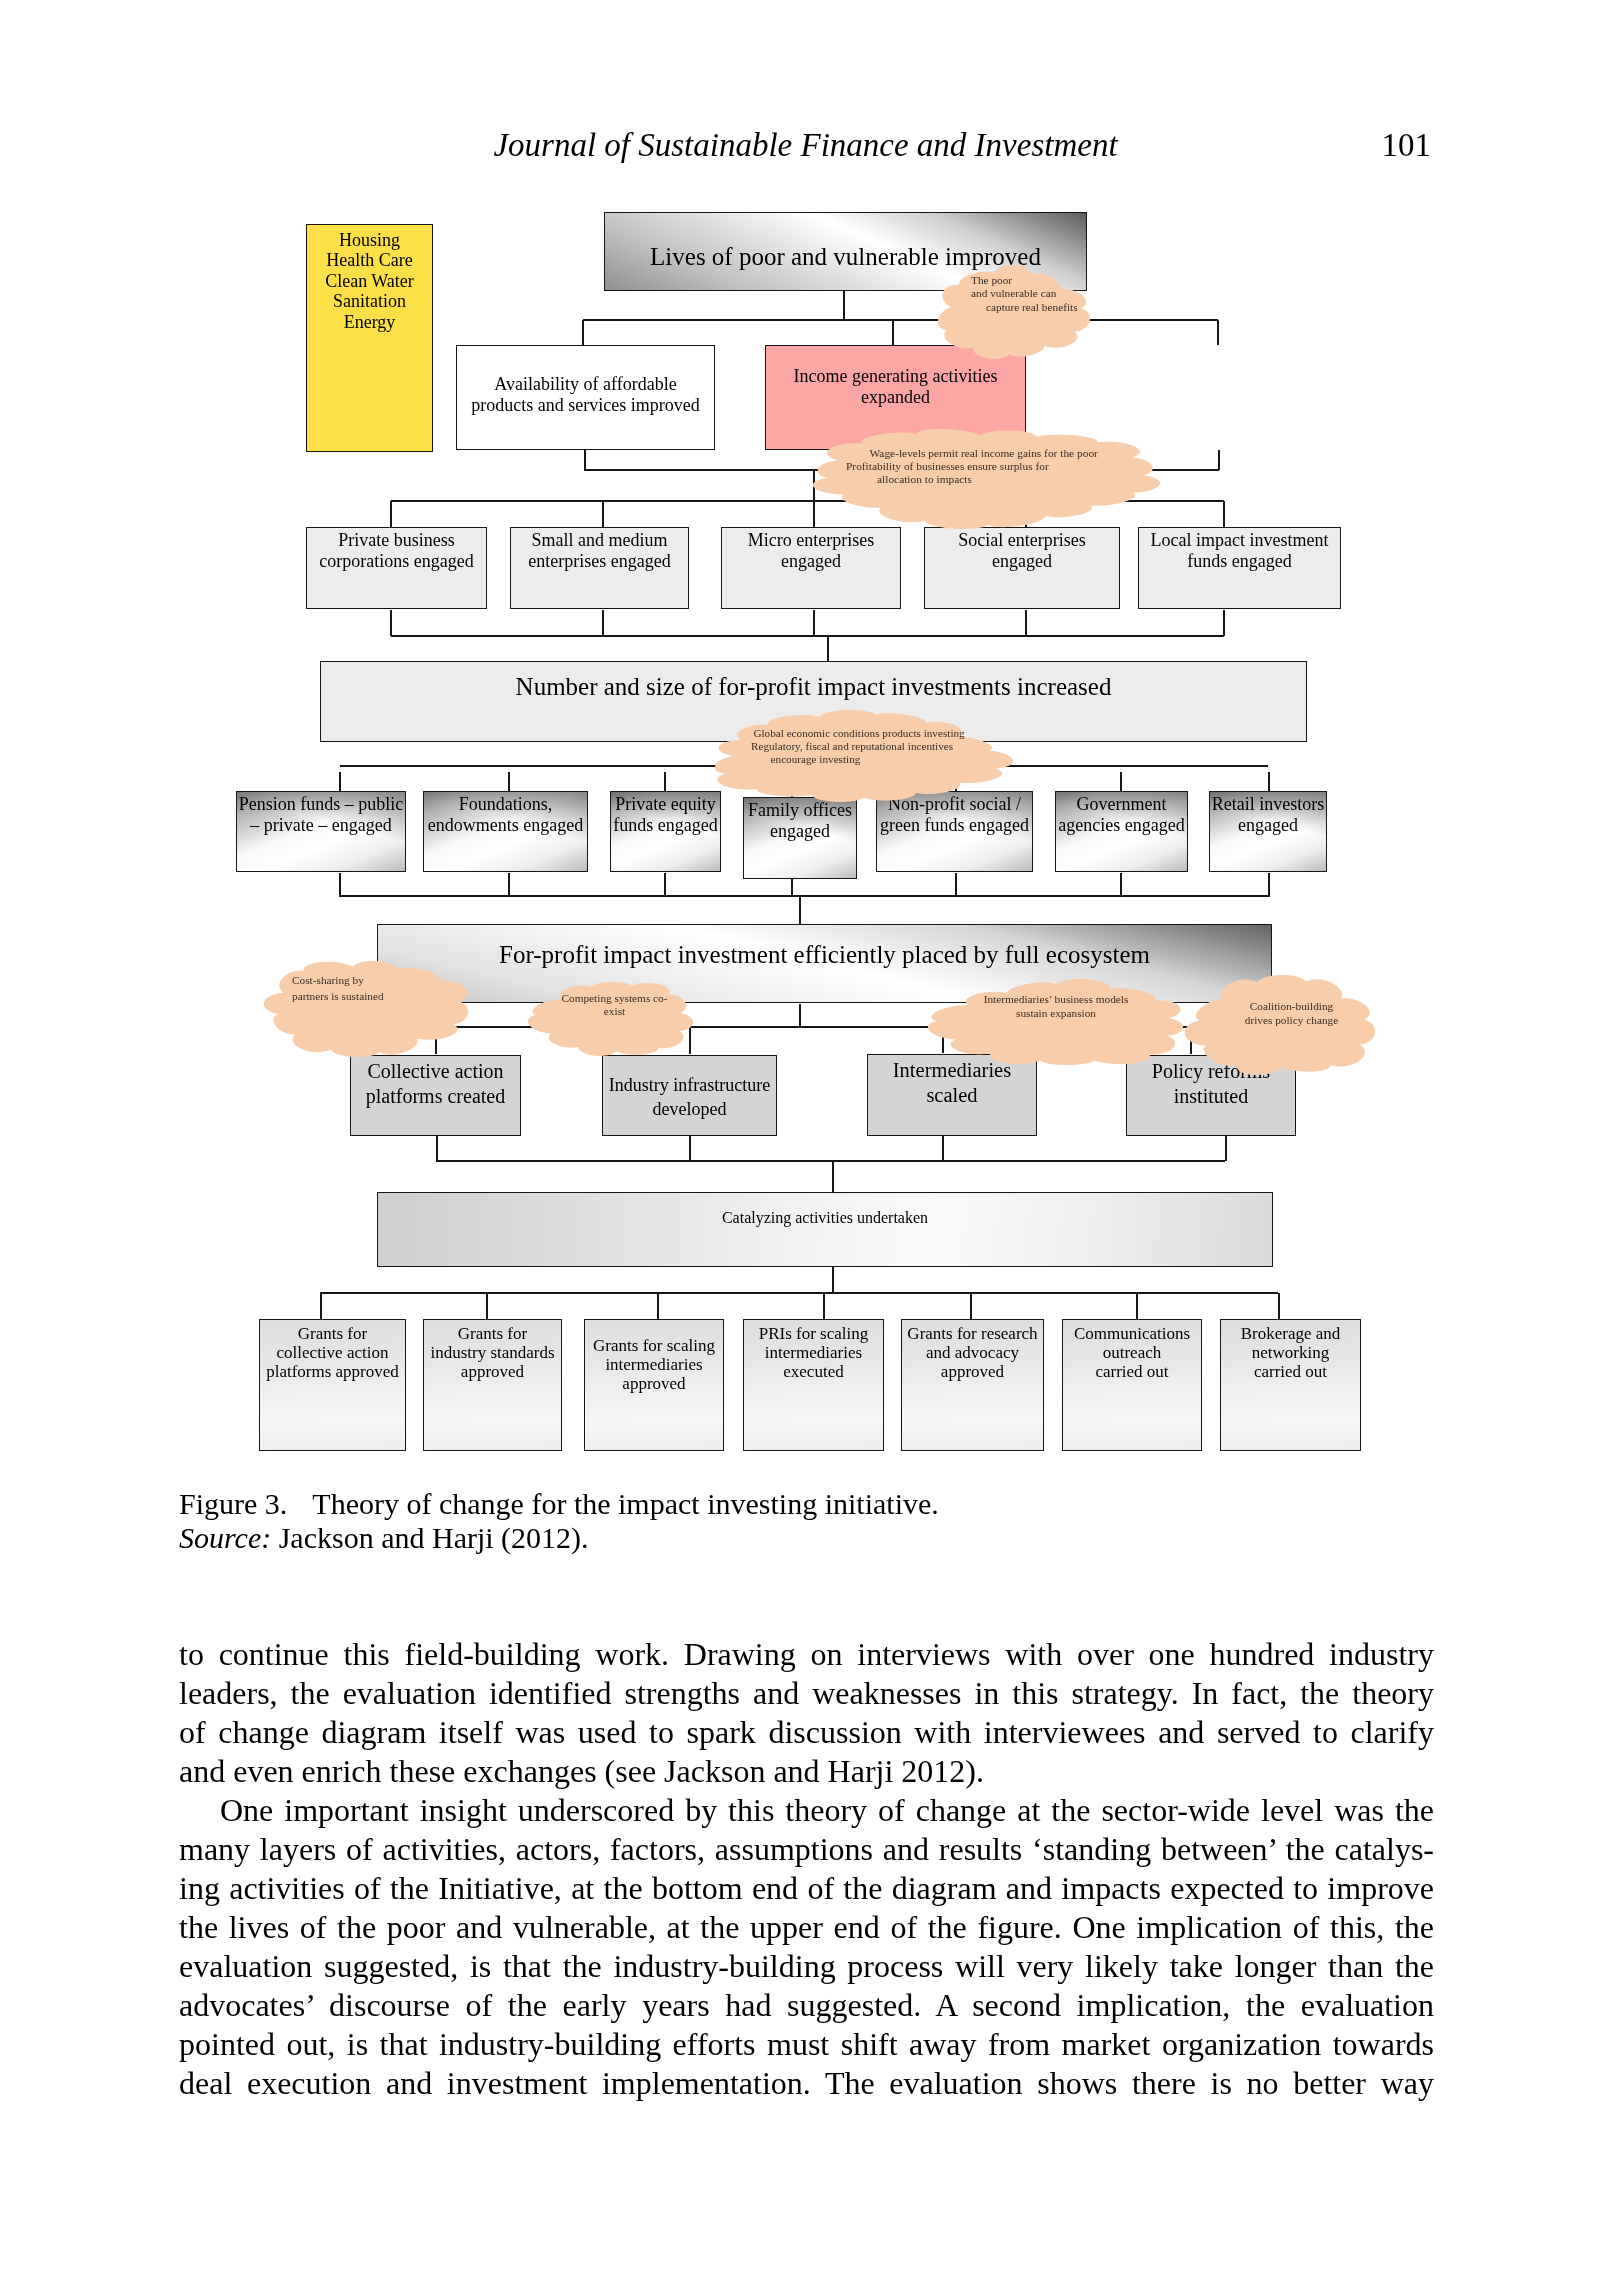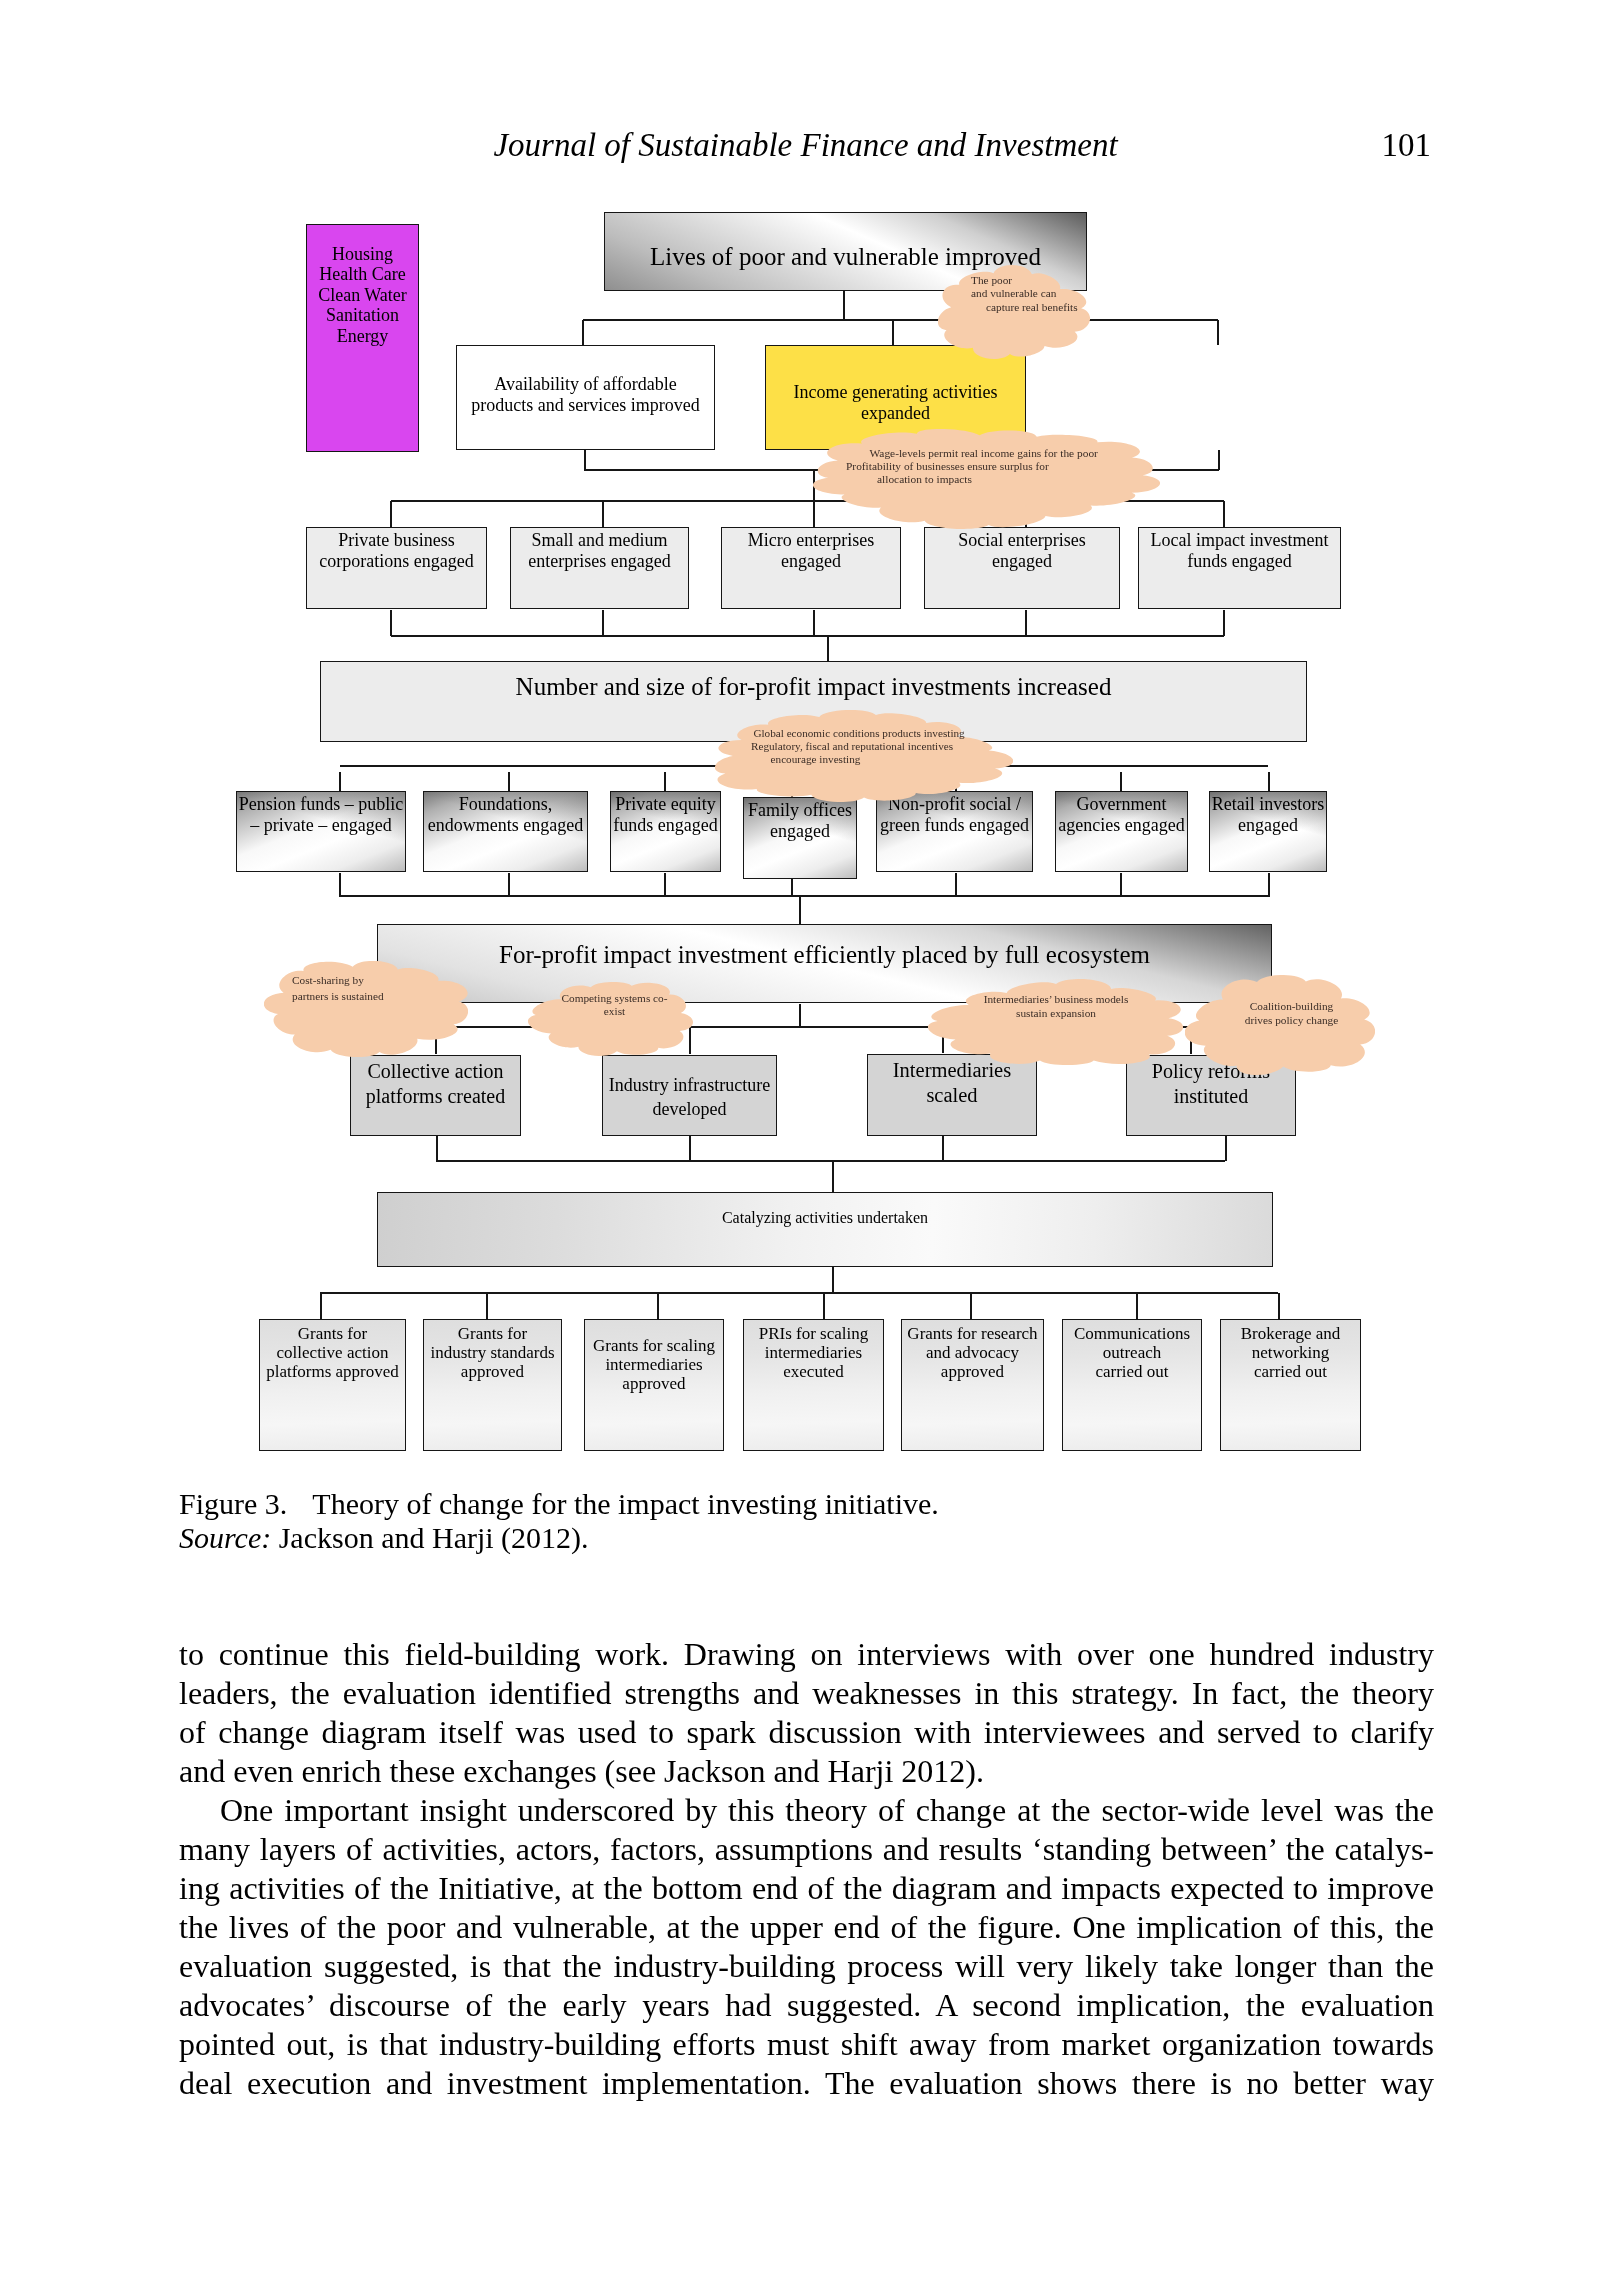--- a/index.html
+++ b/index.html
@@ -37,35 +37,35 @@
 </style>
 </head>
 <body>
 
 <div id="page">
 
   <div class="run-head">Journal of Sustainable Finance and Investment</div>
   <div class="pg-num">101</div>
 
   <div id="fig">
-      <div class="bx" style="left: 306px; top: 224px; width: 113px; height: 228px; background: #d946ef; font-size: 18px; line-height: 20.4px; align-items: flex-start; padding-top: 19px;">
+      <div class="bx" style="left: 306px; top: 224px; width: 127px; height: 228px; background: #fde047; font-size: 18px; line-height: 20.4px; align-items: flex-start; padding-top: 5px;">
         <span>Housing<br>Health Care<br>Clean Water<br>Sanitation<br>Energy</span>
       </div>
       <div class="bx" style="left: 604px; top: 212px; width: 483px; height: 79px; background: linear-gradient(24deg, rgb(143, 143, 143) 0%, rgb(189, 189, 189) 20%, rgb(255, 255, 255) 58%, rgb(207, 207, 207) 76%, rgb(92, 92, 92) 100%); font-size: 25px; line-height: 30px; align-items: center; padding-top: 11px;">
         <span>Lives of poor and vulnerable improved</span>
       </div>
       <div class="ln vl" style="left: 843px; top: 291px; height: 29px;"></div>
       <div class="ln hl" style="left: 583px; top: 319px; width: 635px;"></div>
       <div class="ln vl" style="left: 582px; top: 320px; height: 25px;"></div>
       <div class="ln vl" style="left: 892px; top: 320px; height: 25px;"></div>
       <div class="ln vl" style="left: 1217px; top: 320px; height: 25px;"></div>
       <div class="bx" style="left: 456px; top: 345px; width: 259px; height: 105px; background: rgb(255, 255, 255); font-size: 18px; line-height: 20.7px; align-items: flex-start; padding-top: 28px;">
         <span>Availability of affordable<br>products and services improved</span>
       </div>
-      <div class="bx" style="left: 765px; top: 345px; width: 261px; height: 105px; background: #fde047; font-size: 18px; line-height: 20.7px; align-items: flex-start; padding-top: 36px;">
+      <div class="bx" style="left: 765px; top: 345px; width: 261px; height: 105px; background: #fca5a5; font-size: 18px; line-height: 20.7px; align-items: flex-start; padding-top: 20px;">
         <span>Income generating activities<br>expanded</span>
       </div>
       <div class="ln vl" style="left: 584px; top: 450px; height: 20.4px;"></div>
       <div class="ln vl" style="left: 895px; top: 450px; height: 20.4px;"></div>
       <div class="ln vl" style="left: 1218px; top: 450px; height: 20.4px;"></div>
       <div class="ln hl" style="left: 584px; top: 469px; width: 635px;"></div>
       <div class="ln vl" style="left: 813px; top: 470px; height: 31px;"></div>
       <div class="ln hl" style="left: 391px; top: 500px; width: 833px;"></div>
       <div class="ln vl" style="left: 390px; top: 501px; height: 27px;"></div>
       <div class="ln vl" style="left: 602px; top: 501px; height: 27px;"></div>

